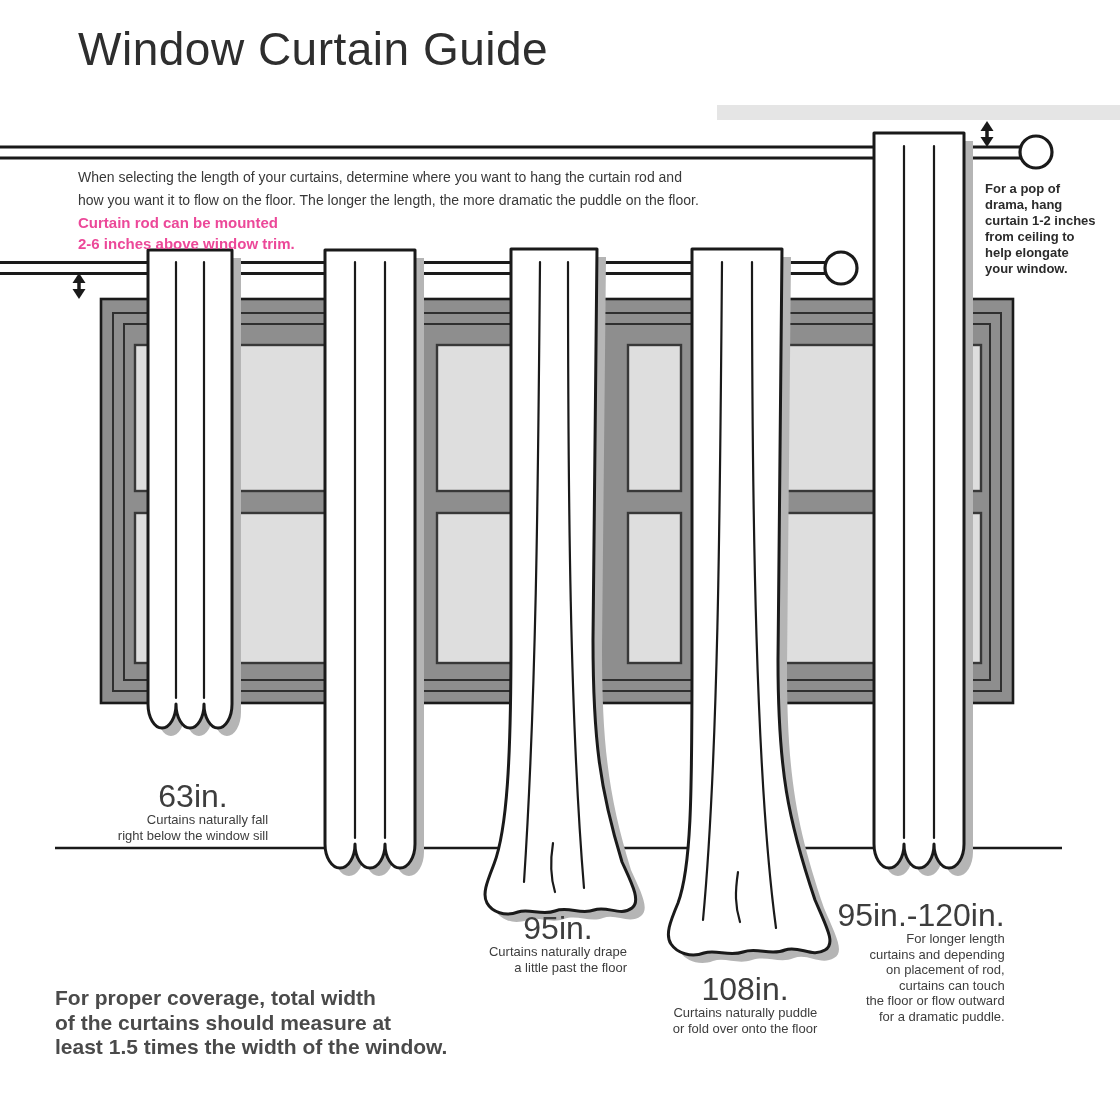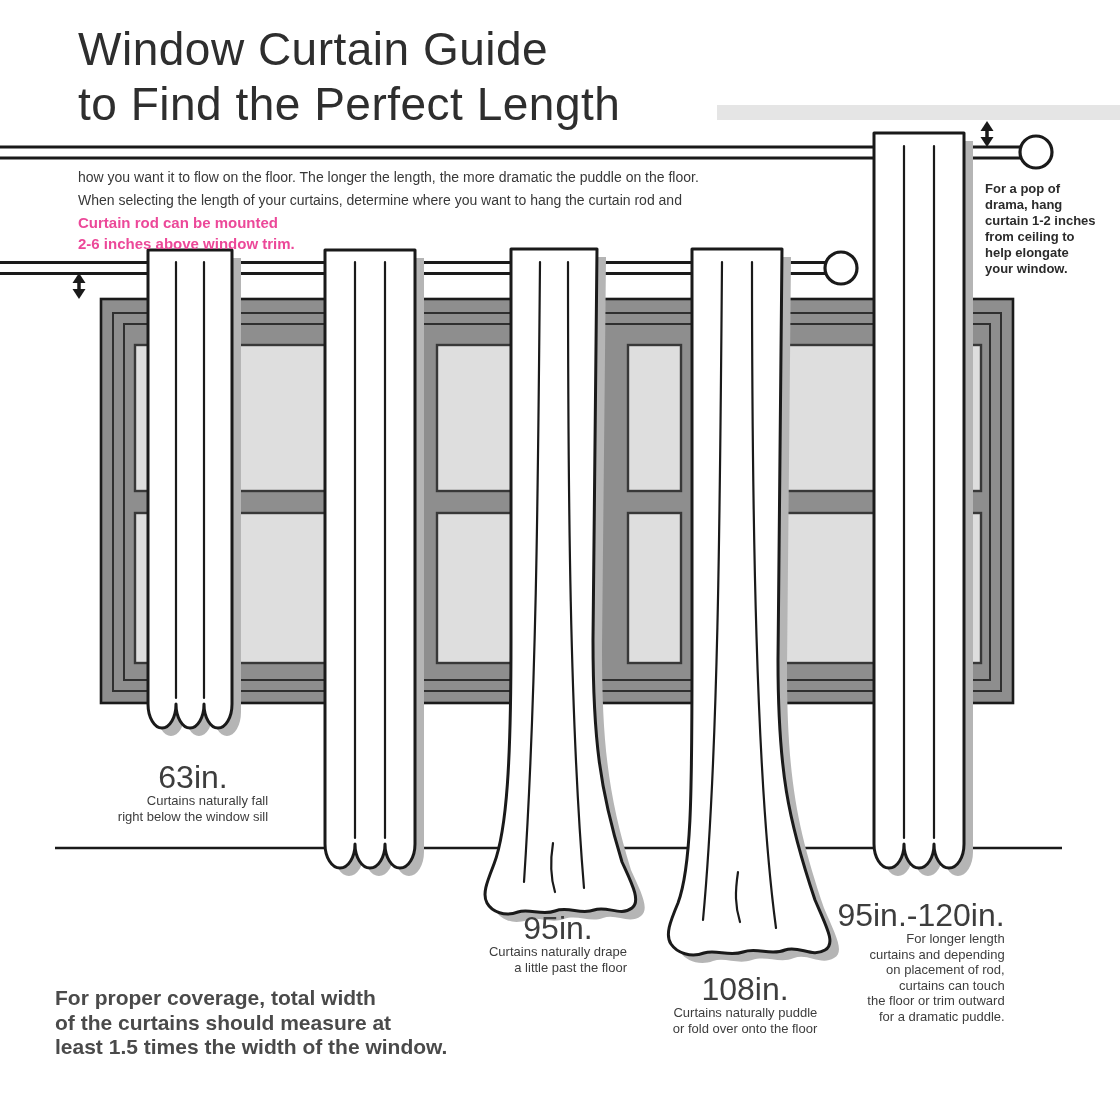--- a/index.html
+++ b/index.html
@@ -111,43 +111,42 @@
     </g>
     <g>
       <line class="arrow-line" x1="79" y1="281" x2="79" y2="291"></line>
       <path class="arrow-head" d="M79,273 L72.5,283 L85.5,283 Z"></path>
       <path class="arrow-head" d="M79,299 L72.5,289 L85.5,289 Z"></path>
     </g>
   </svg>
 
   <div class="txt title">
     <div>Window Curtain Guide</div>
-    <div>to Find the Perfect Length</div>
   </div>
 
   <div class="txt intro">
+    <div>When selecting the length of your curtains, determine where you want to hang the curtain rod and</div>
     <div>how you want it to flow on the floor. The longer the length, the more dramatic the puddle on the floor.</div>
-    <div>When selecting the length of your curtains, determine where you want to hang the curtain rod and</div>
   </div>
 
   <div class="txt rodnote">
     <div>Curtain rod can be mounted</div>
     <div>2-6 inches above window trim.</div>
   </div>
 
   <div class="txt ceilnote">
     <div>For a pop of</div>
     <div>drama, hang</div>
     <div>curtain 1-2 inches</div>
     <div>from ceiling to</div>
     <div>help elongate</div>
     <div>your window.</div>
   </div>
 
-  <div class="lbl" style="left:193px;top:763px">
+  <div class="lbl" style="left:193px;top:782px">
     <div class="num">63in.</div>
     <div class="note">
       <span>Curtains naturally fall</span>
       <span>right below the window sill</span>
     </div>
   </div>
 
 
   <div class="lbl" style="left:558px;top:914px">
     <div class="num">95in.</div>
@@ -165,21 +164,21 @@
     </div>
   </div>
 
   <div class="lbl" style="left:921px;top:901px">
     <div class="num">95in.-120in.</div>
     <div class="note">
       <span>For longer length</span>
       <span>curtains and depending</span>
       <span>on placement of rod,</span>
       <span>curtains can touch</span>
-      <span>the floor or trim outward</span>
+      <span>the floor or flow outward</span>
       <span>for a dramatic puddle.</span>
     </div>
   </div>
 
   <div class="txt footer">
     <div>For proper coverage, total width</div>
     <div>of the curtains should measure at</div>
     <div>least 1.5 times the width of the window.</div>
   </div>
 

